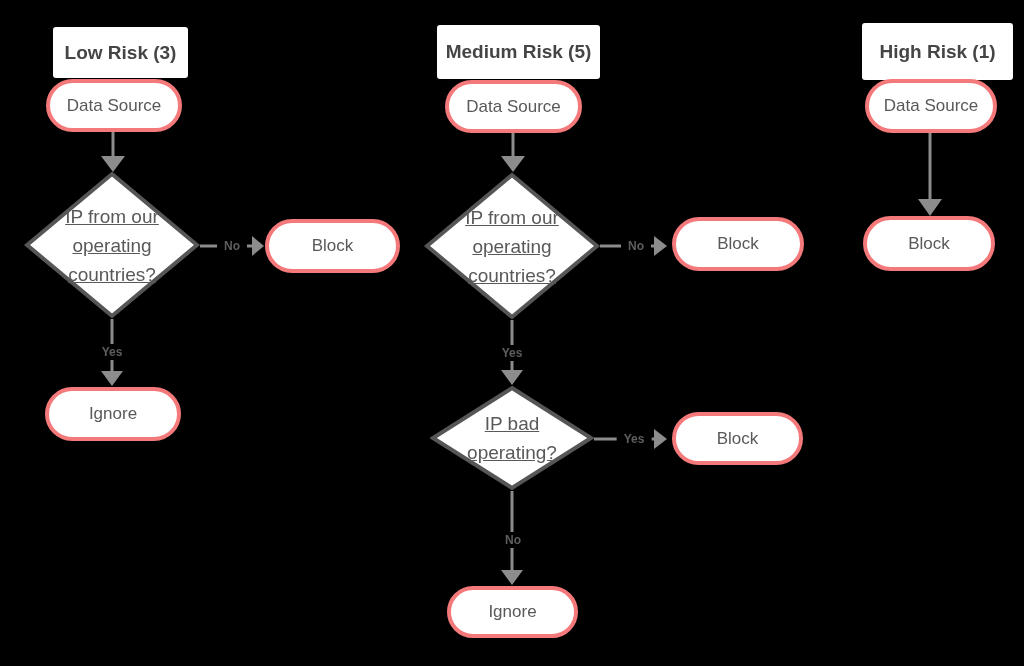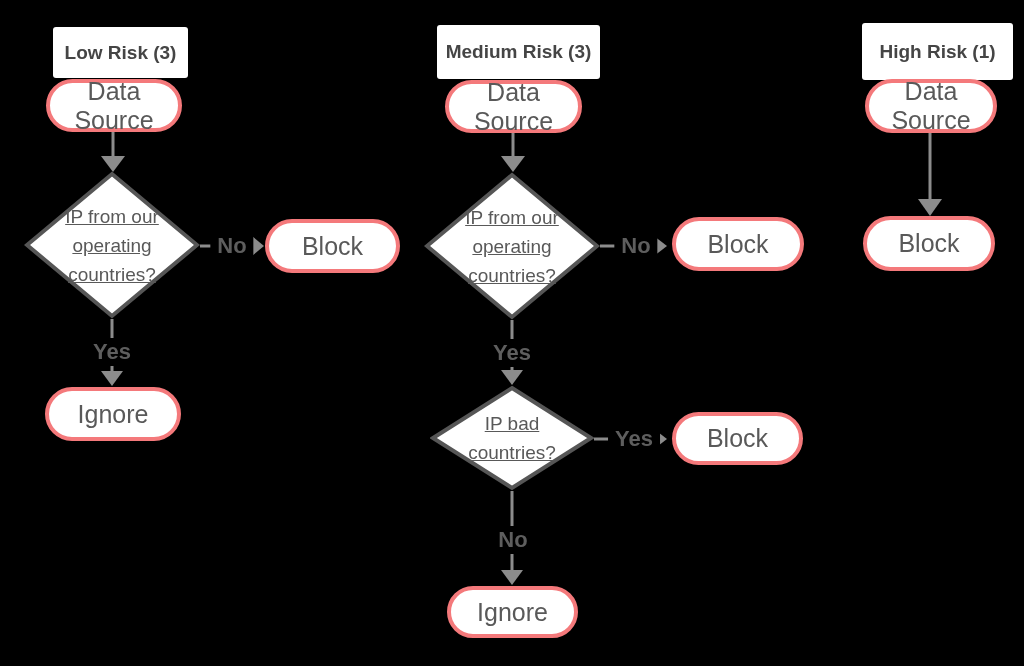--- a/index.html
+++ b/index.html
@@ -39,21 +39,21 @@
     display: flex;
     align-items: center;
     justify-content: center;
   }
   .pill {
     position: absolute;
     background: var(--node-fill);
     border: 4px solid var(--pill-border);
     border-radius: 28px;
     color: var(--node-text);
-    font-size: 25px;
+    font-size: 17px;
     display: flex;
     align-items: center;
     justify-content: center;
     text-align: center;
   }
   .diamond { position: absolute; }
   .diamond svg { position: absolute; left: 0; top: 0; }
   .diamond polygon { fill: var(--node-fill); stroke: var(--diamond-border); stroke-width: 4; stroke-linejoin: miter; }
   .dtext {
     position: absolute;
@@ -67,21 +67,21 @@
     line-height: 29px;
     text-decoration: underline;
   }
   .dtext > span { display: inline-block; }
   .edge-label {
     position: absolute;
     transform: translate(-50%, -50%);
     background: var(--background);
     color: var(--edge-label-text);
     font-weight: 700;
-    font-size: 22px;
+    font-size: 12px;
     padding: 1px 7px;
     white-space: nowrap;
   }
 </style>
 </head>
 <body>
 
 <div class="canvas">
 
   <svg class="edges" viewBox="0 0 1024 666">
@@ -122,21 +122,21 @@
   </div>
 
   <div class="edge-label" style="left:232px; top:246px;">No</div>
 
   <div class="pill" style="left:265px; top:219px; width:135px; height:54px;">Block</div>
 
   <div class="edge-label" style="left:112px; top:352px;">Yes</div>
 
   <div class="pill" style="left:45px; top:387px; width:136px; height:54px;">Ignore</div>
 
-  <div class="title-box" style="left:437px; top:25px; width:163px; height:54px;">Medium Risk (3)</div>
+  <div class="title-box" style="left:437px; top:25px; width:163px; height:54px;">Medium Risk (5)</div>
 
   <div class="pill" style="left:445px; top:80px; width:137px; height:53px;">Data Source</div>
 
   <div class="diamond" style="left:424px; top:172px; width:176px; height:148px;">
     <svg width="176" height="148" viewBox="0 0 176 148">
       <polygon points="88,3 173,74 88,145 3,74"></polygon>
     </svg>
     <div class="dtext">
       <span style="width:140px;">IP from our operating countries?</span>
     </div>
@@ -146,21 +146,21 @@
 
   <div class="pill" style="left:672px; top:217px; width:132px; height:54px;">Block</div>
 
   <div class="edge-label" style="left:512px; top:353px;">Yes</div>
 
   <div class="diamond" style="left:430px; top:385px; width:164px; height:106px;">
     <svg width="164" height="106" viewBox="0 0 164 106">
       <polygon points="82,3 161,53 82,103 3,53"></polygon>
     </svg>
     <div class="dtext">
-      <span style="width:120px;">IP bad countries?</span>
+      <span style="width:120px;">IP bad operating?</span>
     </div>
   </div>
 
   <div class="edge-label" style="left:634px; top:439px;">Yes</div>
 
   <div class="pill" style="left:672px; top:412px; width:131px; height:53px;">Block</div>
 
   <div class="edge-label" style="left:513px; top:540px;">No</div>
 
   <div class="pill" style="left:447px; top:586px; width:131px; height:52px;">Ignore</div>

